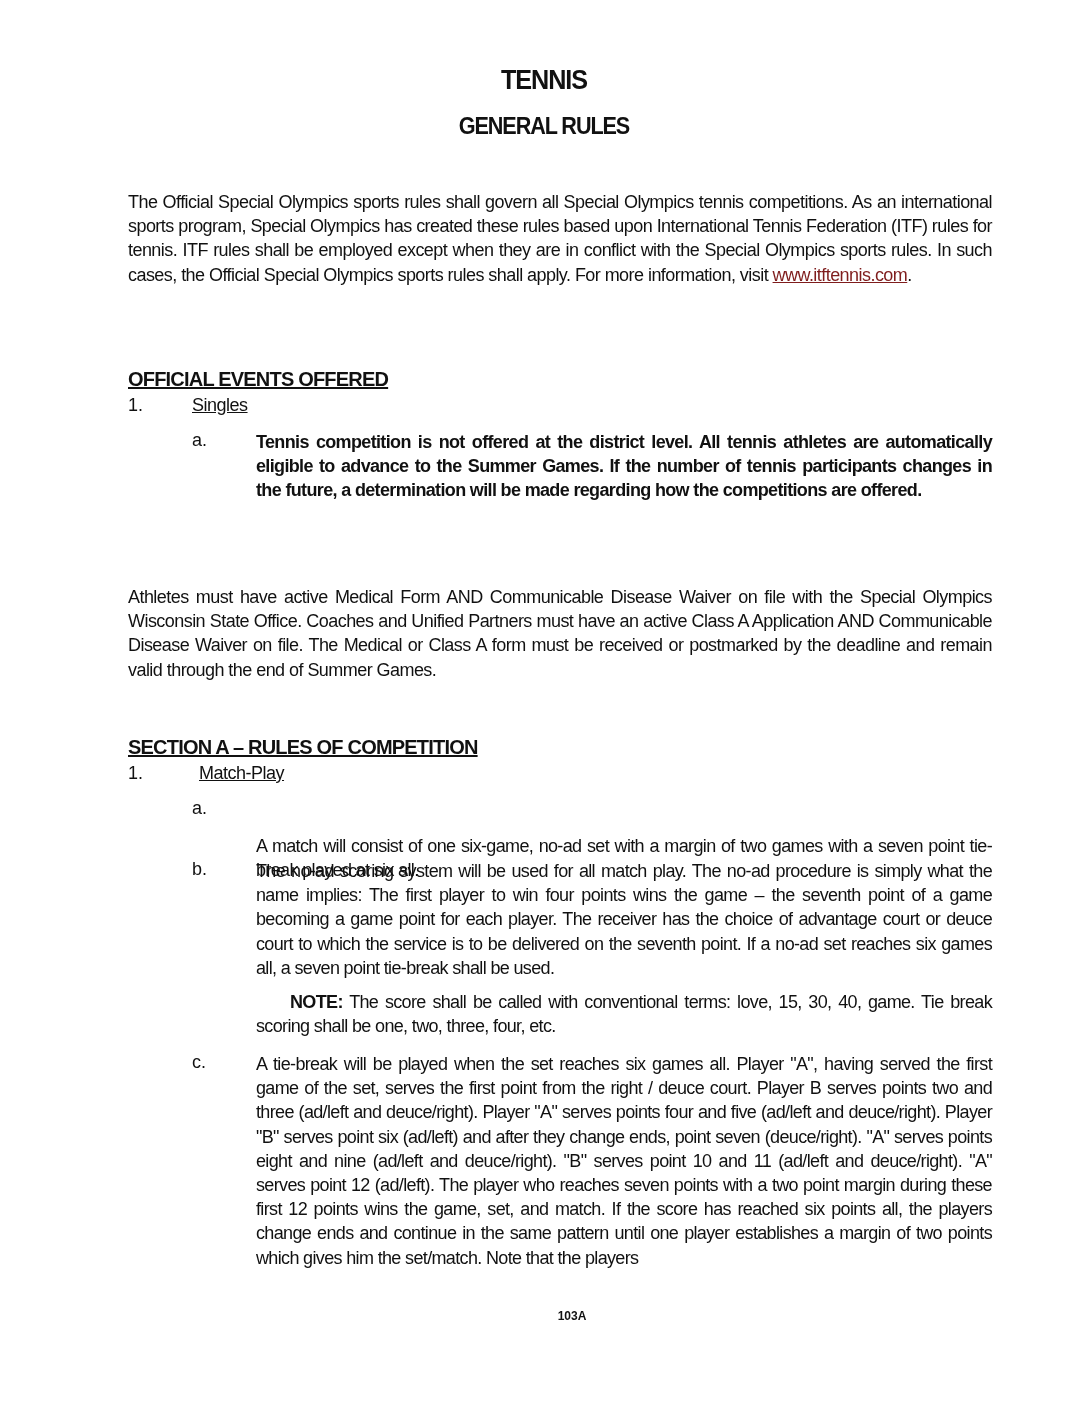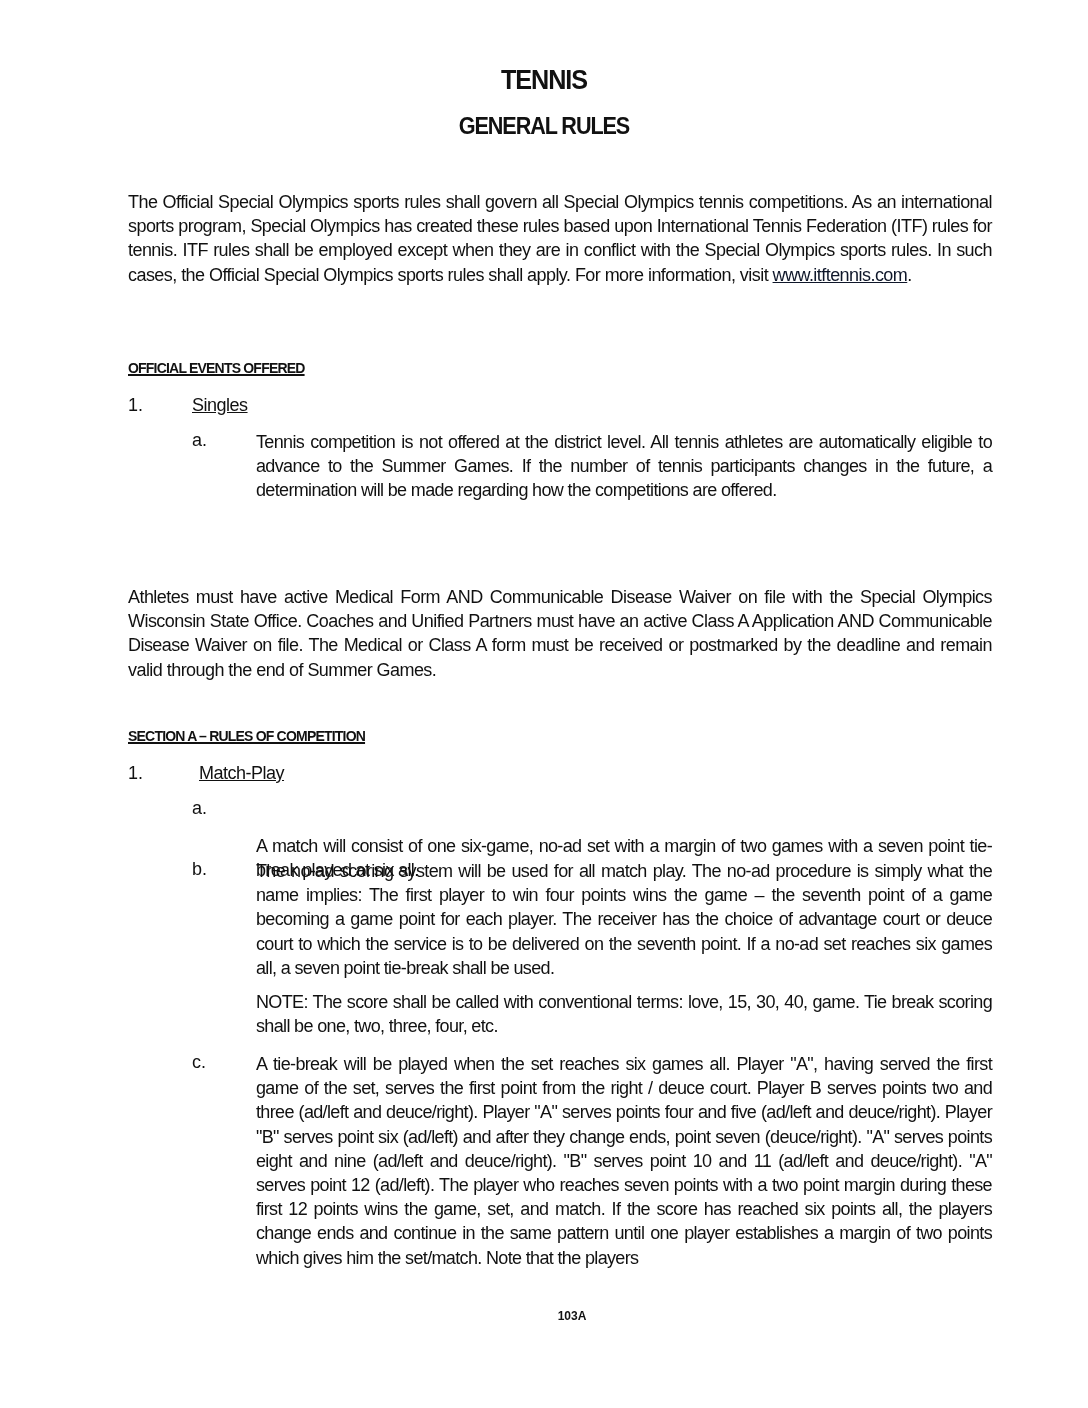--- a/index.html
+++ b/index.html
@@ -5,47 +5,47 @@
   html, body { margin: 0; padding: 0; background: #ffffff; }
   body { width: 1088px; height: 1408px; position: relative; overflow: hidden;
          font-family: "Liberation Sans", sans-serif; color: #111; }
   .page { position: absolute; left: 0; top: 0; width: 1088px; height: 1004px; }
   .title { position: absolute; left: 0; width: 1088px; text-align: center; font-weight: bold;
            letter-spacing: -1.2px; transform: scaleX(0.9); transform-origin: 544px 0; }
   .t1 { top: 64px; font-size: 28px; }
   .t2 { top: 112px; font-size: 24px; }
   .para { position: absolute; left: 128px; width: 864px; font-size: 18px; line-height: 24.2px;
           text-align: justify; letter-spacing: -0.55px; word-spacing: 0px; }
-  .para a { color: #0f172a; text-decoration: underline; }
-  .heading { position: absolute; left: 128px; font-size: 14px; font-weight: bold;
-             text-decoration: underline; text-decoration-thickness: 2px; letter-spacing: -0.8px; }
+  .para a { color: #7f1d1d; text-decoration: underline; }
+  .heading { position: absolute; left: 128px; font-size: 20px; font-weight: bold;
+             text-decoration: underline; text-decoration-thickness: 2px; letter-spacing: -0.8px; margin-top: 8px; }
   .num { position: absolute; left: 128px; font-size: 18px; }
   .numlabel { position: absolute; left: 192px; font-size: 18px; letter-spacing: -0.5px; text-decoration: underline; }
   .sub { position: absolute; left: 192px; font-size: 18px; }
   .subtext { position: absolute; left: 256px; width: 736px; font-size: 18px; line-height: 24.2px;
              text-align: justify; letter-spacing: -0.65px; }
-  .note b { font-weight: normal; }
+  .note b { font-weight: bold; margin-left: 34px; }
   .footer { position: absolute; left: 0; width: 1088px; text-align: center; font-size: 12px;
             font-weight: bold; line-height: 16px; padding-left: 28px; }
 </style>
 </head>
 <body>
 
 <div class="page">
 
   <div class="title t1">TENNIS</div>
   <div class="title t2">GENERAL RULES</div>
 
   <div class="para" style="top:190px;"><span>The Official Special Olympics sports rules shall govern all Special Olympics tennis competitions.  As an international sports program, Special Olympics has created these rules based upon International Tennis Federation (ITF) rules for tennis. ITF rules shall be employed except when they are in conflict with the Special Olympics sports rules. In such cases, the Official Special Olympics sports rules shall apply.  For more information, visit </span><a>www.itftennis.com</a><span>.</span></div>
 
   <div class="heading" style="top:360px;">OFFICIAL EVENTS OFFERED</div>
   <div class="num" style="top:395px;">1.</div>
   <div class="numlabel" style="top:395px;">Singles</div>
   <div class="sub" style="top:430px;">a.</div>
-  <div class="subtext" style="top:430px;">Tennis competition is not offered at the district level.  All tennis athletes are automatically eligible to advance to the Summer Games. If the number of tennis participants changes in the future, a determination will be made regarding how the competitions are offered.</div>
+  <div class="subtext" style="top:430px;font-weight:bold;">Tennis competition is not offered at the district level.  All tennis athletes are automatically eligible to advance to the Summer Games. If the number of tennis participants changes in the future, a determination will be made regarding how the competitions are offered.</div>
 
   <div class="para" style="top:585px;">Athletes must have active Medical Form AND Communicable Disease Waiver on file with the Special Olympics Wisconsin State Office. Coaches and Unified Partners must have an active Class A Application AND Communicable Disease Waiver on file. The Medical or Class A form must be received or postmarked by the deadline and remain valid through the end of Summer Games.</div>
 
   <div class="heading" style="top:728px;text-align:center;">SECTION A – RULES OF COMPETITION</div>
   <div class="num" style="top:763px;">1.</div>
   <div class="numlabel" style="top:763px;margin-left:7px;">Match-Play</div>
 
   <div class="sub" style="top:798px;">a.</div>
   <div class="subtext" style="top:798px;margin-top:36px;">A match will consist of one six-game, no-ad set with a margin of two games with a seven point tie-break played at six all.</div>
 

